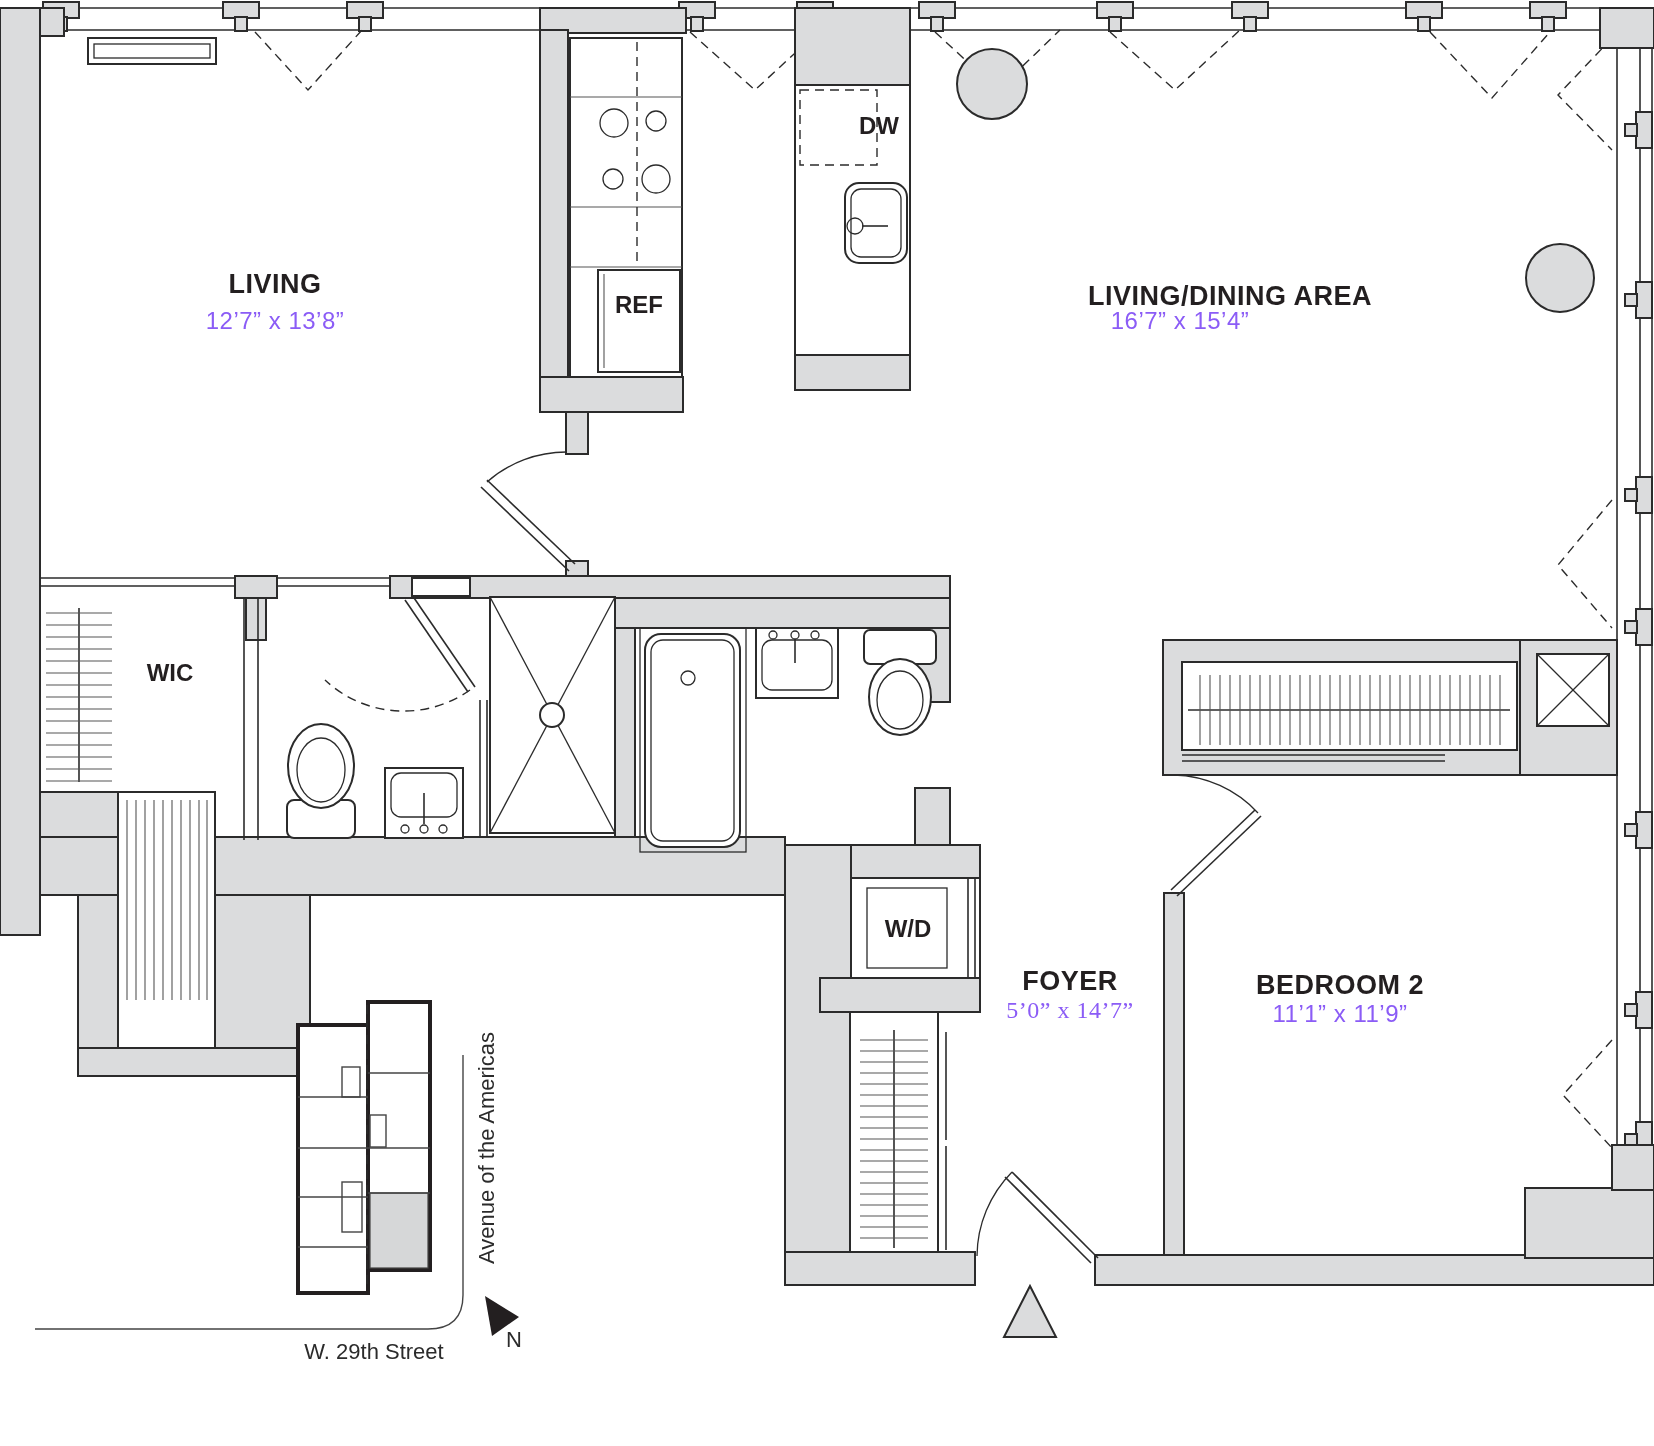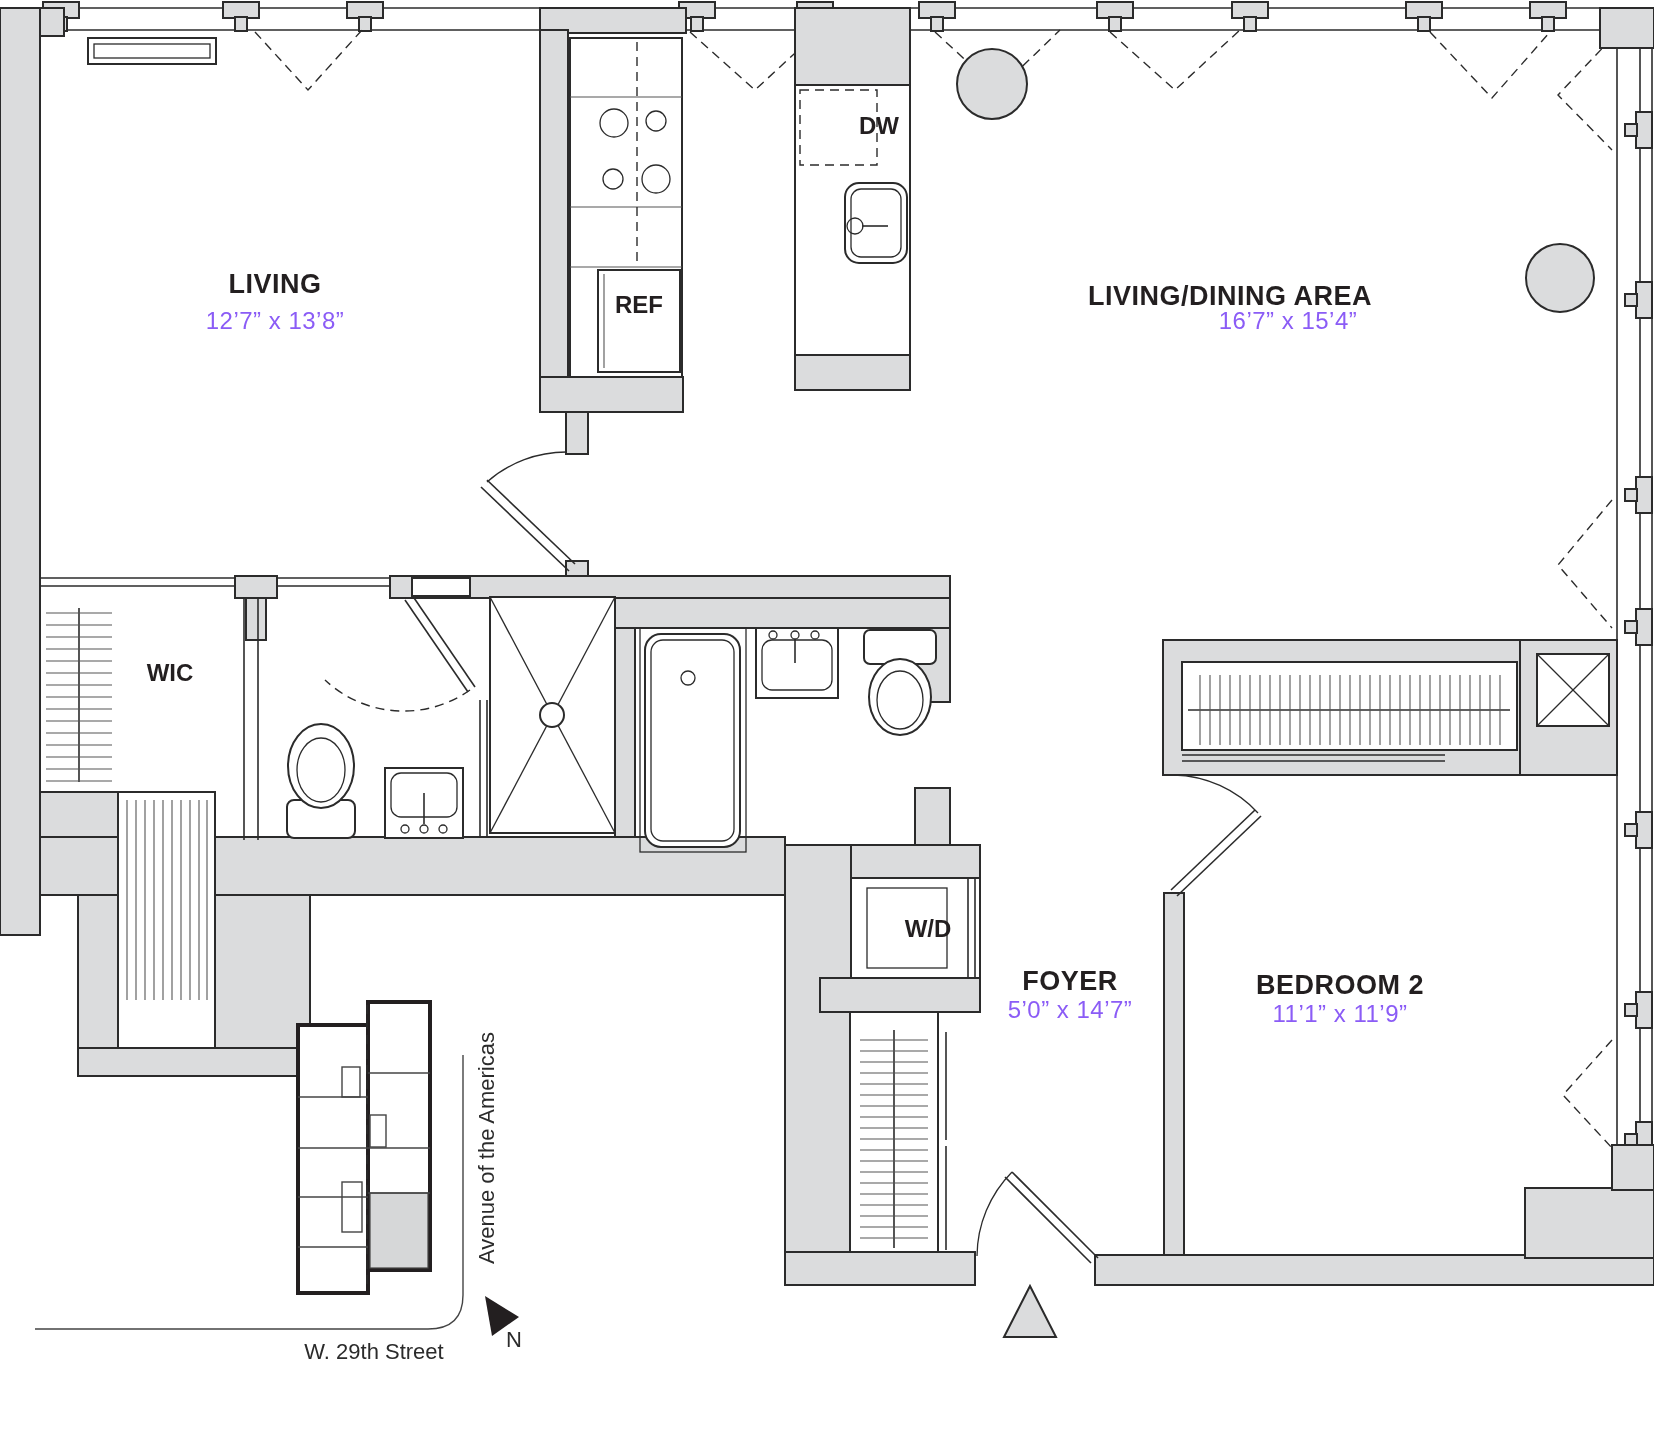--- a/index.html
+++ b/index.html
@@ -411,29 +411,29 @@
   </g>
   <g>
     <polygon class="dark" points="485,1296 519,1317 492,1336"></polygon>
   </g>
 </svg>
 
   <div class="lbl room-name" style="left:275px;top:284px;">LIVING</div>
   <div class="lbl room-dims" style="left:275px;top:321px;">12’7” x 13’8”</div>
 
   <div class="lbl room-name" style="left:1230px;top:284px;margin-top:12px;">LIVING/DINING AREA</div>
-  <div class="lbl room-dims" style="left:1288px;top:321px;">16’7” x 15’4”</div>
+  <div class="lbl room-dims" style="left:1180px;top:321px;">16’7” x 15’4”</div>
 
   <div class="lbl small-name" style="left:170px;top:673px;">WIC</div>
   <div class="lbl small-name" style="left:639px;top:305px;">REF</div>
   <div class="lbl small-name" style="left:838px;top:126px;margin-left:41px;">DW</div>
-  <div class="lbl small-name" style="left:908px;top:929px;margin-left:20px;">W/D</div>
+  <div class="lbl small-name" style="left:908px;top:929px;">W/D</div>
 
   <div class="lbl room-name" style="left:1070px;top:981px;">FOYER</div>
-  <div class="lbl room-dims" style="left:1070px;top:1010px;">5’0” x 14’7”</div>
+  <div class="lbl room-dims" style="left:1070px;top:1010px;font-family:Liberation Serif, serif;">5’0” x 14’7”</div>
 
   <div class="lbl room-name" style="left:1340px;top:985px;">BEDROOM 2</div>
   <div class="lbl room-dims" style="left:1340px;top:1014px;text-align:right;">11’1” x 11’9”</div>
 
   <div class="lbl key-text vert" style="left:487px;top:1148px;">Avenue of the Americas</div>
   <div class="lbl key-text" style="left:374px;top:1352px;">W. 29th Street</div>
   <div class="lbl key-text" style="left:514px;top:1340px;">N</div>
 </div>
 
 </body></html>

